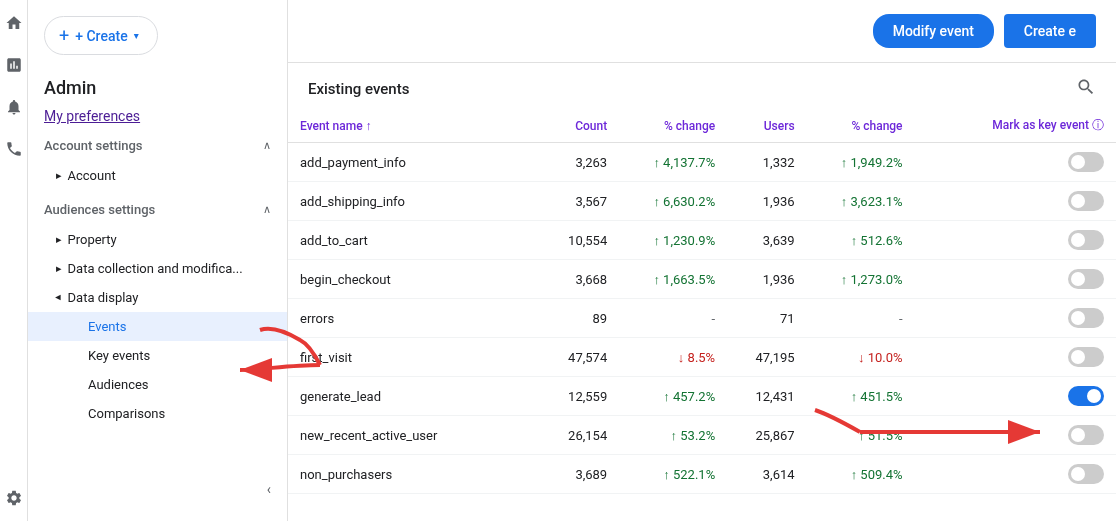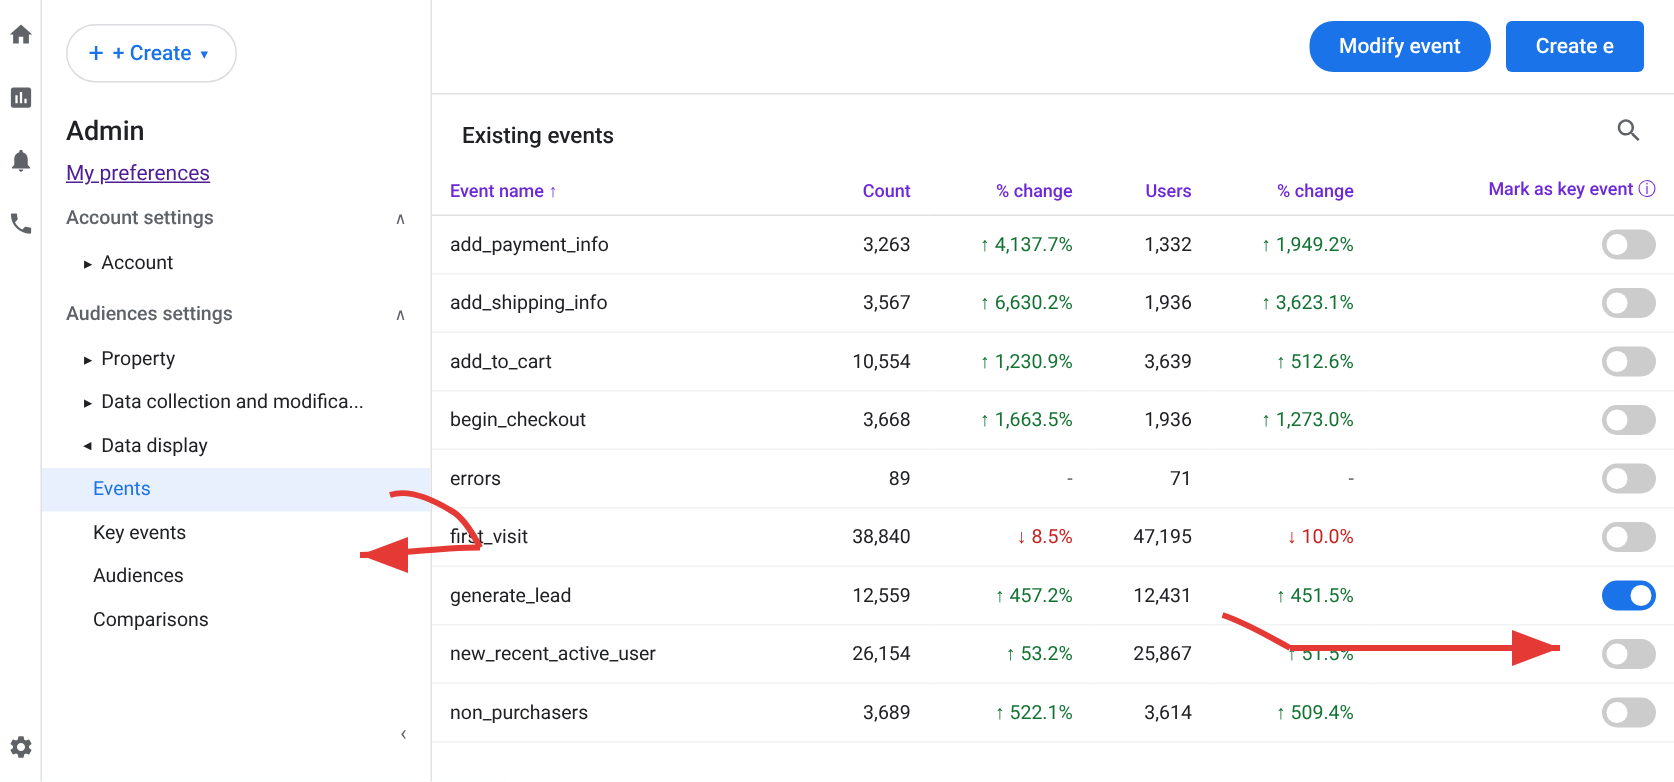--- a/index.html
+++ b/index.html
@@ -74,21 +74,21 @@
       align-items: center;
       padding: 7px 16px 7px 28px;
       font-size: 13px;
       color: #202124;
       cursor: pointer;
     }
 
     .sidebar-sub-sub-item {
       display: flex;
       align-items: flex-end;
-      padding: 7px 16px 7px 34px;
+      padding: 7px 16px 7px 60px;
       font-size: 13px;
       color: #202124;
       cursor: pointer;
     }
     .sidebar-sub-sub-item.active { background: #e8f0fe; color: #1a73e8; }
 
     .sidebar-footer {
       margin-top: auto;
       padding: 8px 16px;
       display: flex;
@@ -408,21 +408,21 @@
             <td class="right">71</td>
             <td class="right neutral">-</td>
             <td class="right">
               <div class="toggle-wrapper">
                 <label class="toggle"><input type="checkbox" style=""><span class="toggle-slider"></span></label>
               </div>
             </td>
           </tr>
           <tr>
             <td>first_visit</td>
-            <td class="right">38,840</td>
+            <td class="right">47,574</td>
             <td class="right down">↓ 8.5%</td>
             <td class="right">47,195</td>
             <td class="right down">↓ 10.0%</td>
             <td class="right">
               <div class="toggle-wrapper">
                 <label class="toggle"><input type="checkbox" style=""><span class="toggle-slider"></span></label>
               </div>
             </td>
           </tr>
           <tr>

